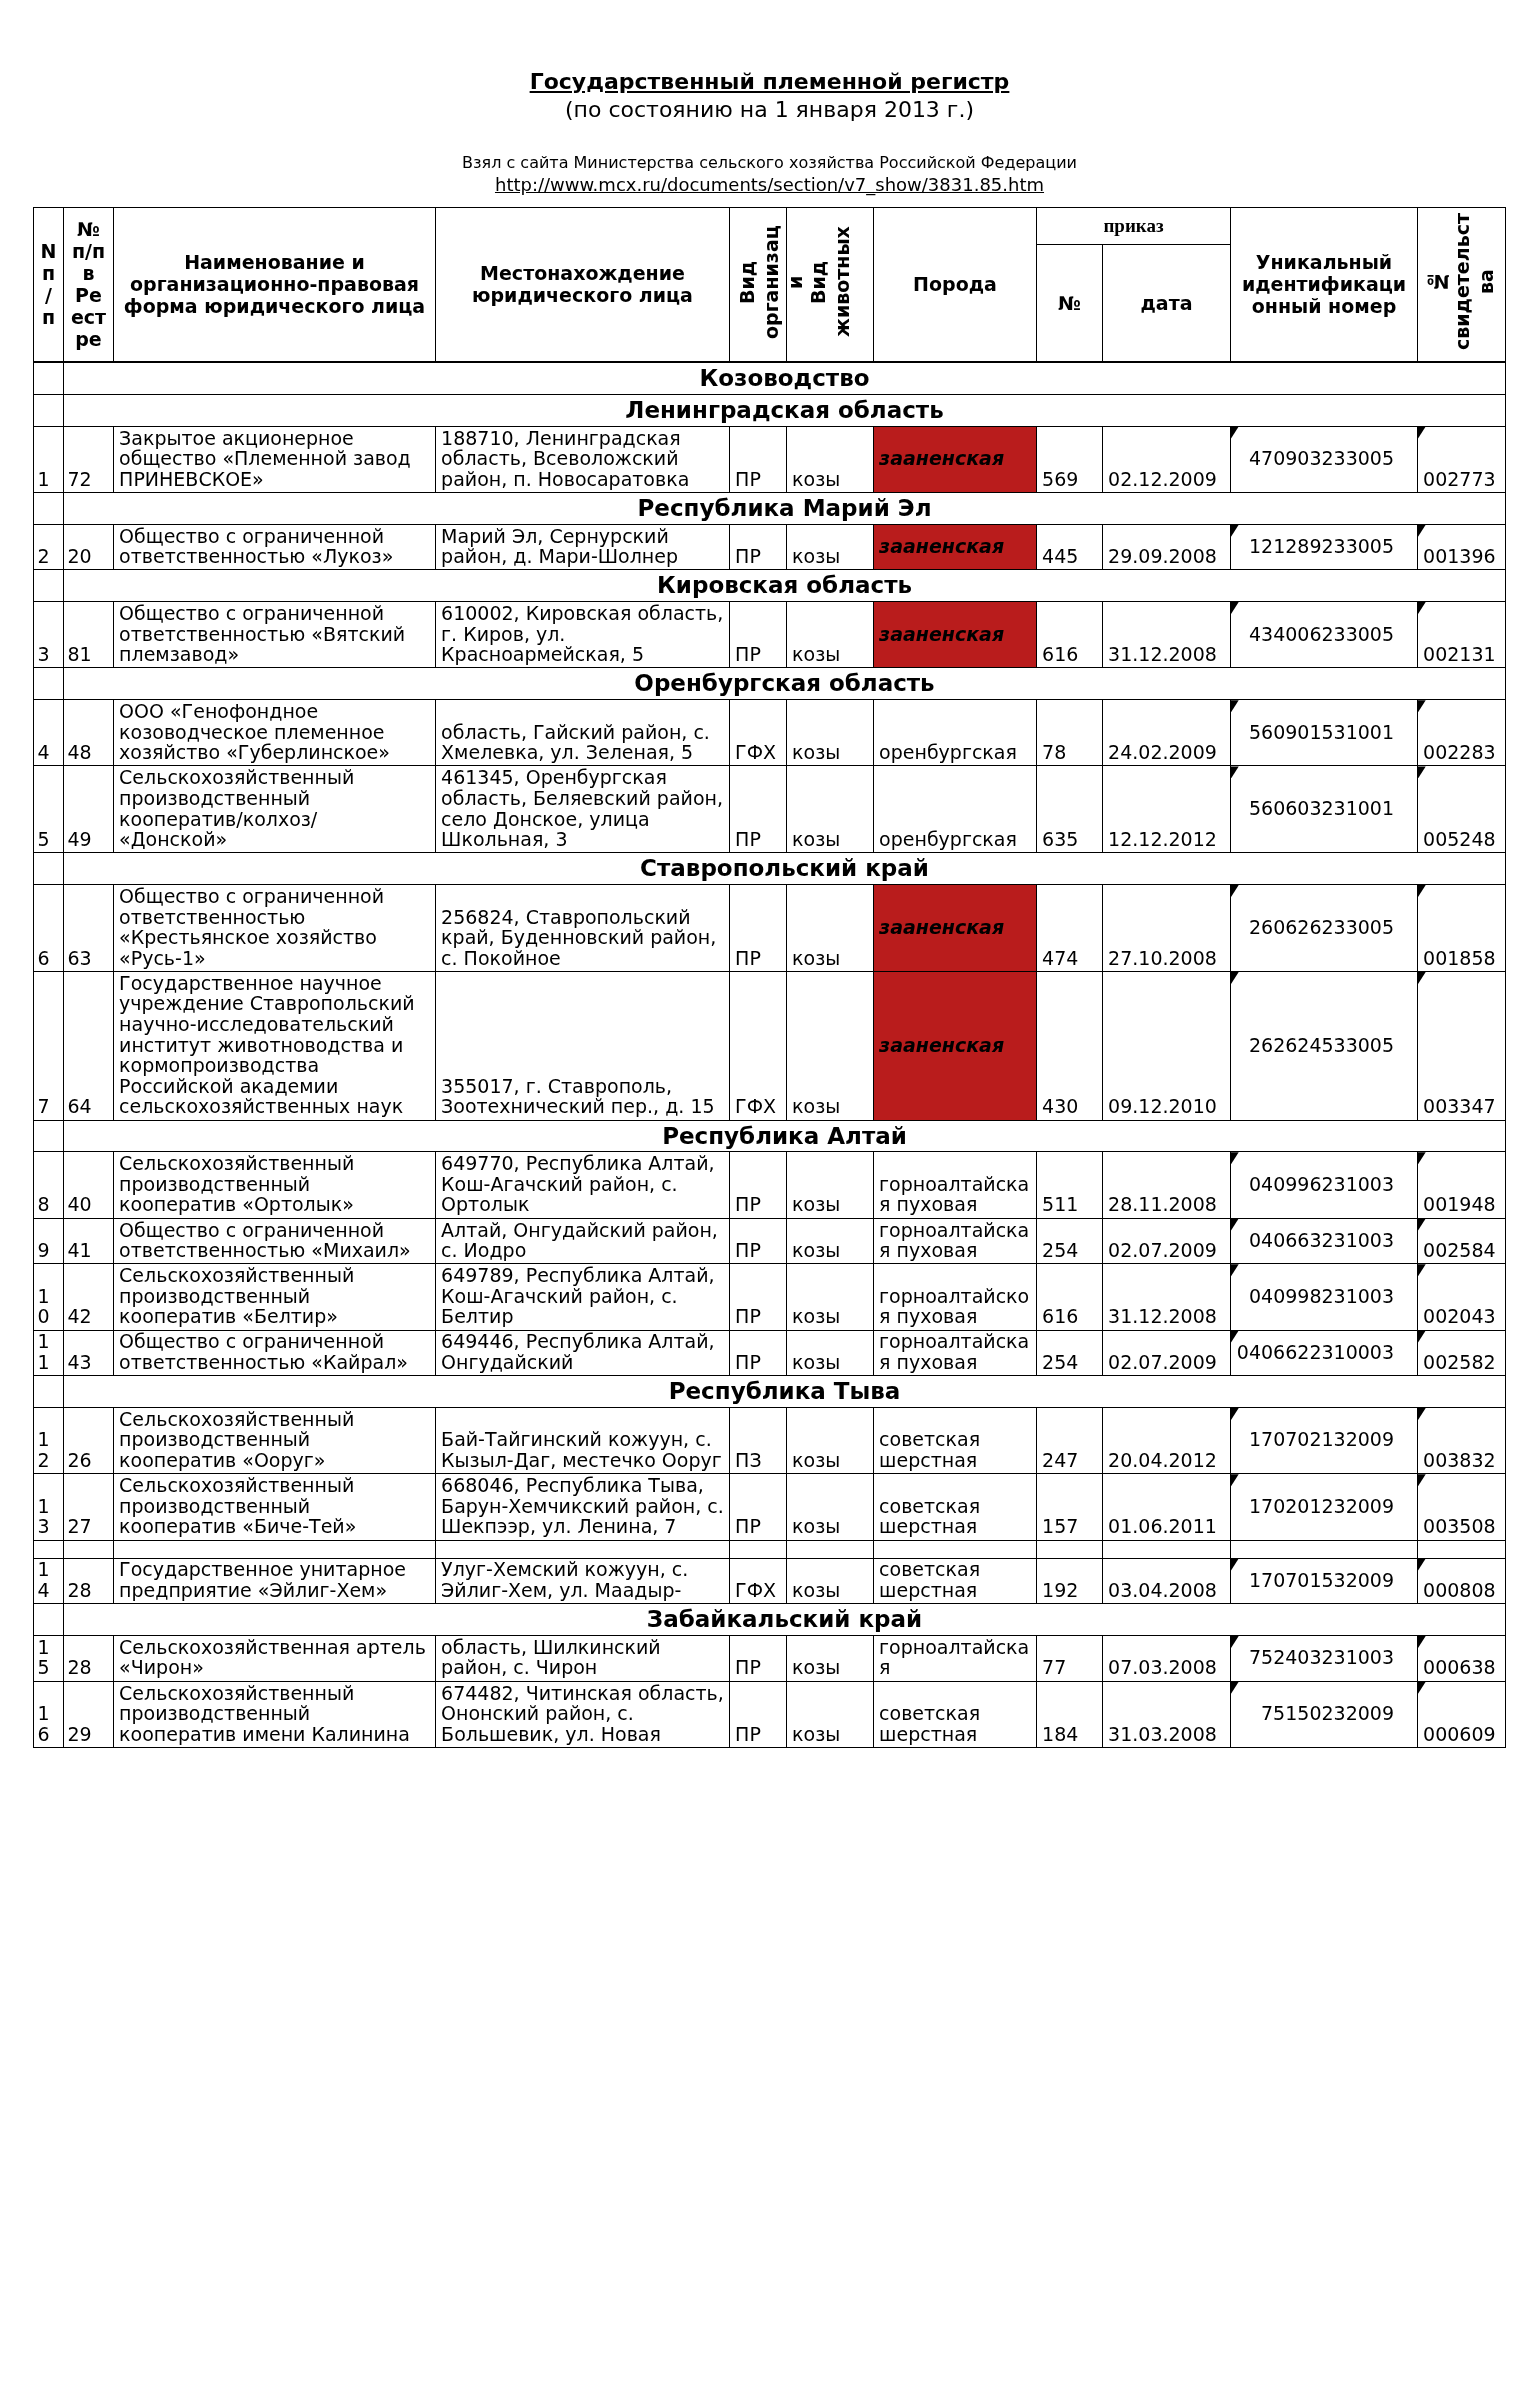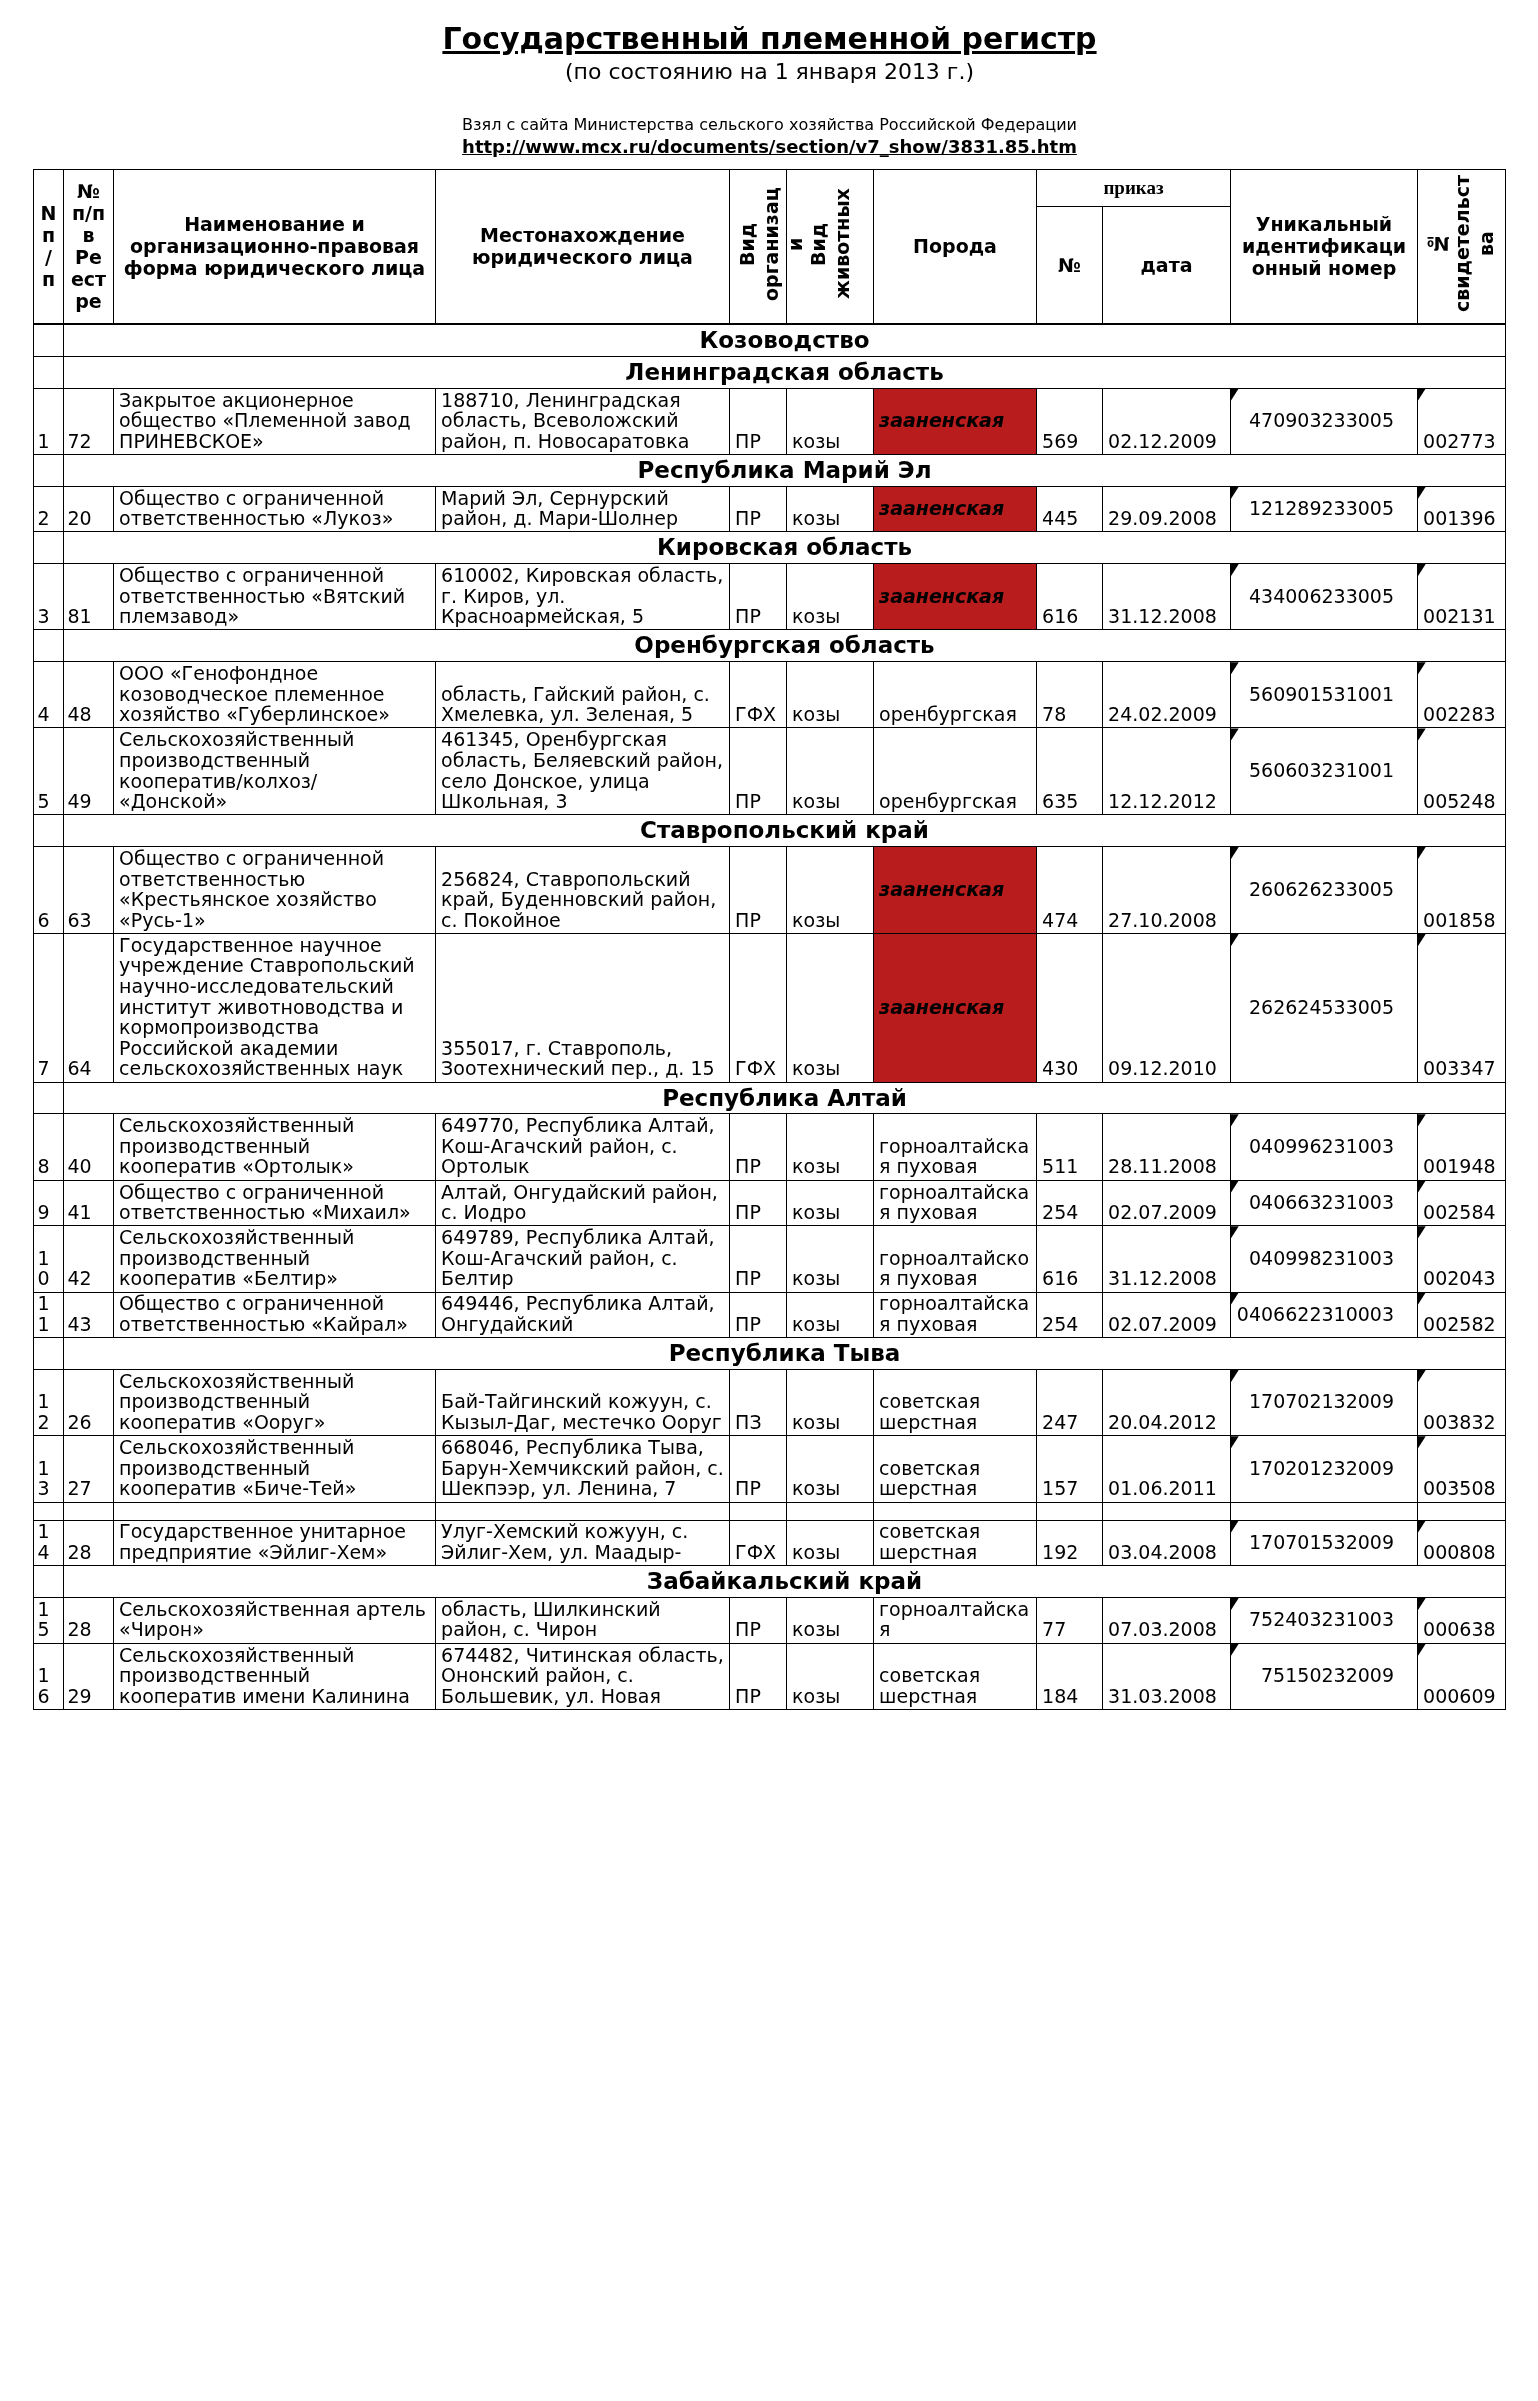--- a/index.html
+++ b/index.html
@@ -11,31 +11,32 @@
   }
   .page {
     width: 1539px;
     height: 2401px;
     background: #ffffff;
     overflow: hidden;
   }
   
   .header-block { text-align: center; padding-top: 20.6px; }
   .title {
-    font-size: 30px;
+    font-size: 22px;
     font-weight: bold;
     text-decoration: underline;
     display: inline-block;
+    margin-top: 48px;
   }
   .subtitle { font-size: 22px; margin-top: 3.4px; }
   .source-note { font-size: 16px; margin-top: 31px; }
   .source-url-wrap { margin-top: 1.7px; }
   .source-url {
     font-size: 18px;
-    font-weight: bold;
+    font-weight: normal;
     color: #000000;
     text-decoration: underline;
   }
   
   table.register {
     border-collapse: collapse;
     table-layout: fixed;
     margin: 12px 0 0 33px;
     width: 1472px;
     border: 1.7px solid #000;

